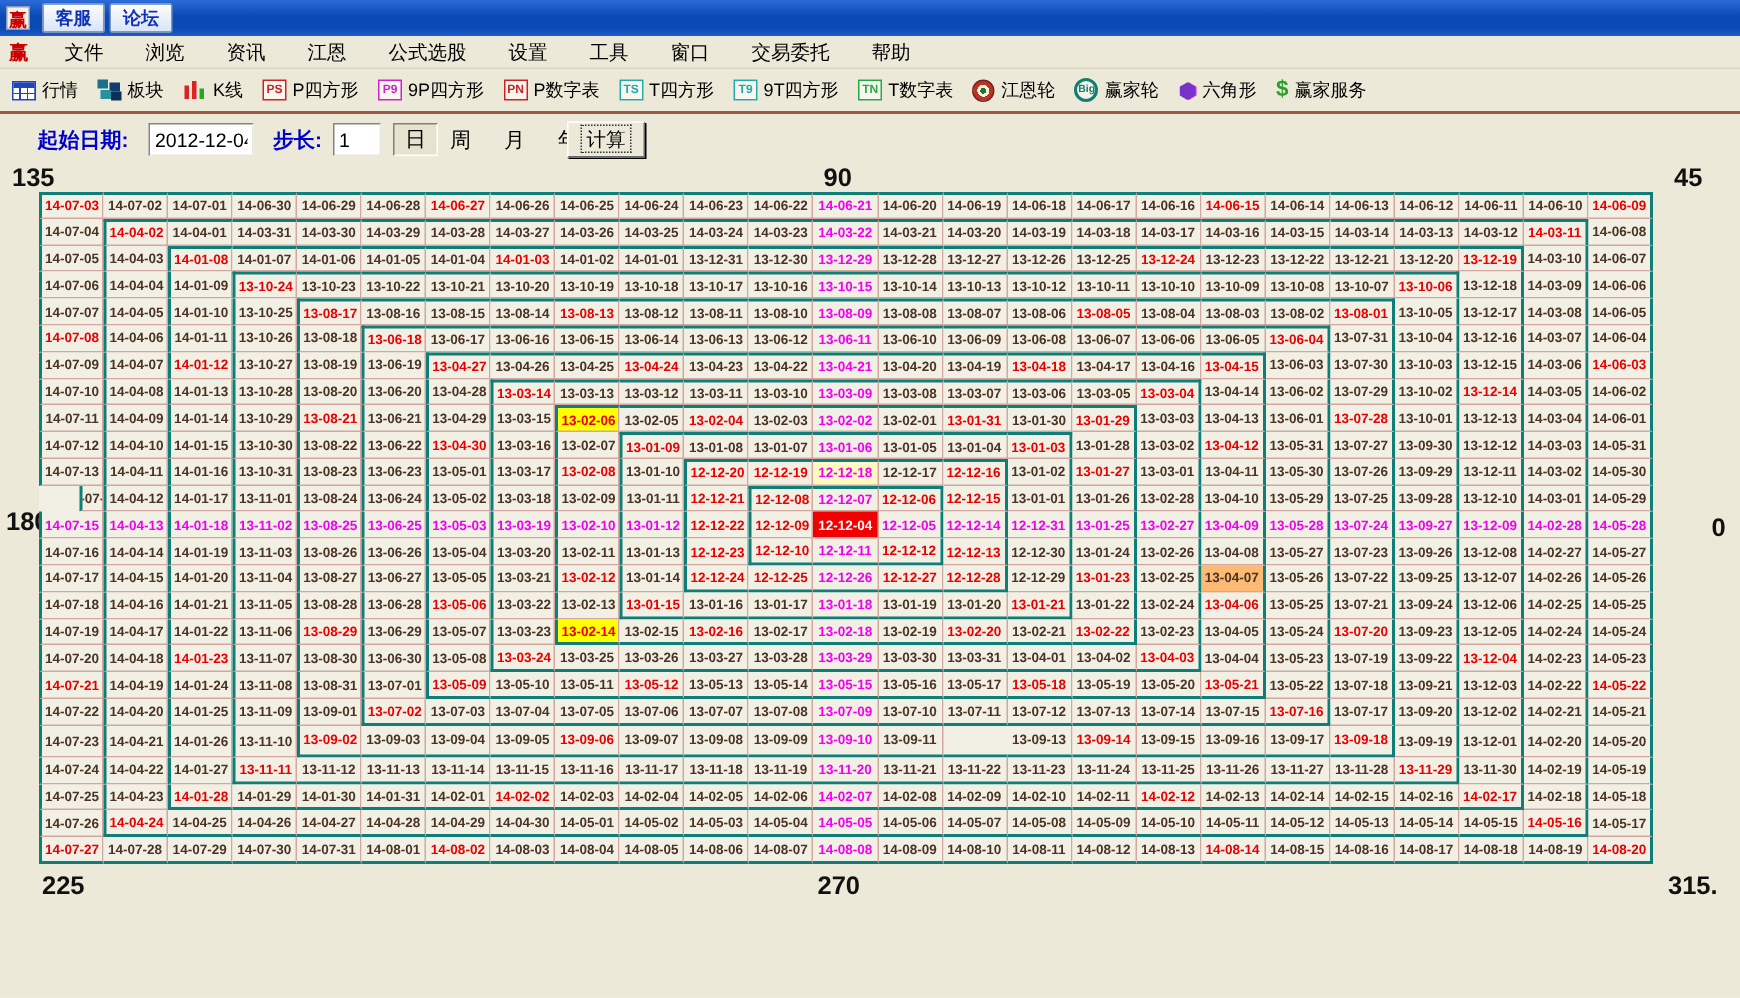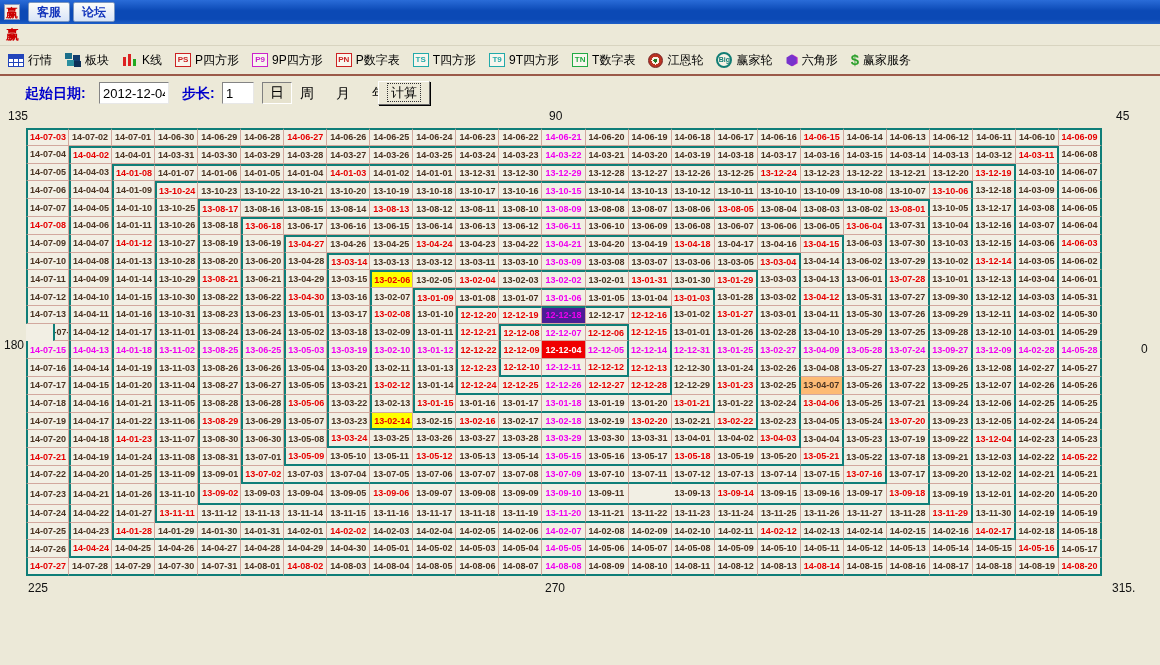--- a/index.html
+++ b/index.html
@@ -55,38 +55,50 @@
     border-color:#848484 #e8e8e8 #e8e8e8 #848484; font-size:13px; padding:1px 3px; color:#000; }
   .period { position:absolute; font-size:14px; color:#000; cursor:pointer; }
   .period.pressed { background:#e6e2ce; border:1px solid; border-color:#808080 #ffffff #ffffff #808080;
     padding:1px 7px; }
   .calc-btn { position:absolute; background:#ece9d8; border:1px solid;
     border-color:#ffffff #6a6a6a #6a6a6a #ffffff; box-shadow:1px 1px 0 #000;
     font-size:13px; color:#000; padding:2px 10px; cursor:pointer; }
   .calc-btn .inner { outline:1px dotted #333; outline-offset:1px; padding:0 2px; }
 
   
-  .angle-label { position:absolute; font-size:12px; color:#111; }
+  .angle-label { position:absolute; font-size:17px; color:#111;font-weight:bold; }
   .grid { position:absolute; display:grid; background:#f2efe4; }
   .cell { font-size:9px; font-weight:bold; display:flex; align-items:center; justify-content:center;
     white-space:nowrap; letter-spacing:0; overflow:hidden; cursor:default; }
 </style>
 </head>
 <body>
 
 <div class="window">
 
   <div class="titlebar">
     <span class="title-icon">赢</span>
     <span class="tb-btn">客服</span>
     <span class="tb-btn">论坛</span>
   </div>
 
   <div class="menubar">
     <span class="menu-logo">赢</span>
+    <span id="menu-items" style="display:flex;">
+        <span class="menu-item">文件</span>
+        <span class="menu-item">浏览</span>
+        <span class="menu-item">资讯</span>
+        <span class="menu-item">江恩</span>
+        <span class="menu-item">公式选股</span>
+        <span class="menu-item">设置</span>
+        <span class="menu-item">工具</span>
+        <span class="menu-item">窗口</span>
+        <span class="menu-item">交易委托</span>
+        <span class="menu-item">帮助</span>
+      </span>
   </div>
 
   <div class="toolbar" id="toolbar">
       <span class="tb-item">
         <span class="ic ic-table"></span>
         <span>行情</span>
       </span>
       <span class="tb-item">
         <span class="ic ic-blocks">
           <i style="left: 0px; top: 0px; background: rgb(27, 111, 138);"></i>
@@ -412,21 +424,21 @@
         <div class="cell" style="background: rgb(242, 239, 228); border-right: 1px solid rgb(210, 168, 158); border-bottom: 1px solid rgb(210, 168, 158); color: rgb(74, 51, 34); border-left: 2px solid rgb(15, 126, 120);">14-01-16</div>
         <div class="cell" style="background: rgb(242, 239, 228); border-right: 1px solid rgb(210, 168, 158); border-bottom: 1px solid rgb(210, 168, 158); color: rgb(74, 51, 34); border-left: 2px solid rgb(15, 126, 120);">13-10-31</div>
         <div class="cell" style="background: rgb(242, 239, 228); border-right: 1px solid rgb(210, 168, 158); border-bottom: 1px solid rgb(210, 168, 158); color: rgb(74, 51, 34); border-left: 2px solid rgb(15, 126, 120);">13-08-23</div>
         <div class="cell" style="background: rgb(242, 239, 228); border-right: 1px solid rgb(210, 168, 158); border-bottom: 1px solid rgb(210, 168, 158); color: rgb(74, 51, 34); border-left: 2px solid rgb(15, 126, 120);">13-06-23</div>
         <div class="cell" style="background: rgb(242, 239, 228); border-right: 1px solid rgb(210, 168, 158); border-bottom: 1px solid rgb(210, 168, 158); color: rgb(74, 51, 34); border-left: 2px solid rgb(15, 126, 120);">13-05-01</div>
         <div class="cell" style="background: rgb(242, 239, 228); border-right: 1px solid rgb(210, 168, 158); border-bottom: 1px solid rgb(210, 168, 158); color: rgb(74, 51, 34); border-left: 2px solid rgb(15, 126, 120);">13-03-17</div>
         <div class="cell" style="background: rgb(242, 239, 228); border-right: 1px solid rgb(210, 168, 158); border-bottom: 1px solid rgb(210, 168, 158); color: rgb(230, 0, 0); border-left: 2px solid rgb(15, 126, 120);">13-02-08</div>
         <div class="cell" style="background: rgb(242, 239, 228); border-right: 1px solid rgb(210, 168, 158); border-bottom: 1px solid rgb(210, 168, 158); color: rgb(74, 51, 34); border-left: 2px solid rgb(15, 126, 120);">13-01-10</div>
         <div class="cell" style="background: rgb(242, 239, 228); border-width: 2px 1px 1px 2px; border-style: solid; border-color: rgb(15, 126, 120) rgb(210, 168, 158) rgb(210, 168, 158) rgb(15, 126, 120); color: rgb(230, 0, 0);">12-12-20</div>
         <div class="cell" style="background: rgb(242, 239, 228); border-right: 1px solid rgb(210, 168, 158); border-bottom: 1px solid rgb(210, 168, 158); color: rgb(230, 0, 0); border-top: 2px solid rgb(15, 126, 120);">12-12-19</div>
-        <div class="cell" style="background: #4c1d95; border-right: 1px solid rgb(210, 168, 158); border-bottom: 1px solid rgb(210, 168, 158); color: rgb(240, 0, 240); border-top: 2px solid rgb(15, 126, 120);">12-12-18</div>
+        <div class="cell" style="background: #fef9c3; border-right: 1px solid rgb(210, 168, 158); border-bottom: 1px solid rgb(210, 168, 158); color: rgb(240, 0, 240); border-top: 2px solid rgb(15, 126, 120);">12-12-18</div>
         <div class="cell" style="background: rgb(242, 239, 228); border-right: 1px solid rgb(210, 168, 158); border-bottom: 1px solid rgb(210, 168, 158); color: rgb(74, 51, 34); border-top: 2px solid rgb(15, 126, 120);">12-12-17</div>
         <div class="cell" style="background: rgb(242, 239, 228); border-right: 2px solid rgb(15, 126, 120); border-bottom: 1px solid rgb(210, 168, 158); color: rgb(230, 0, 0); border-top: 2px solid rgb(15, 126, 120);">12-12-16</div>
         <div class="cell" style="background: rgb(242, 239, 228); border-right: 2px solid rgb(15, 126, 120); border-bottom: 1px solid rgb(210, 168, 158); color: rgb(74, 51, 34);">13-01-02</div>
         <div class="cell" style="background: rgb(242, 239, 228); border-right: 2px solid rgb(15, 126, 120); border-bottom: 1px solid rgb(210, 168, 158); color: rgb(230, 0, 0);">13-01-27</div>
         <div class="cell" style="background: rgb(242, 239, 228); border-right: 2px solid rgb(15, 126, 120); border-bottom: 1px solid rgb(210, 168, 158); color: rgb(74, 51, 34);">13-03-01</div>
         <div class="cell" style="background: rgb(242, 239, 228); border-right: 2px solid rgb(15, 126, 120); border-bottom: 1px solid rgb(210, 168, 158); color: rgb(74, 51, 34);">13-04-11</div>
         <div class="cell" style="background: rgb(242, 239, 228); border-right: 2px solid rgb(15, 126, 120); border-bottom: 1px solid rgb(210, 168, 158); color: rgb(74, 51, 34);">13-05-30</div>
         <div class="cell" style="background: rgb(242, 239, 228); border-right: 2px solid rgb(15, 126, 120); border-bottom: 1px solid rgb(210, 168, 158); color: rgb(74, 51, 34);">13-07-26</div>
         <div class="cell" style="background: rgb(242, 239, 228); border-right: 2px solid rgb(15, 126, 120); border-bottom: 1px solid rgb(210, 168, 158); color: rgb(74, 51, 34);">13-09-29</div>
         <div class="cell" style="background: rgb(242, 239, 228); border-right: 2px solid rgb(15, 126, 120); border-bottom: 1px solid rgb(210, 168, 158); color: rgb(74, 51, 34);">13-12-11</div>

